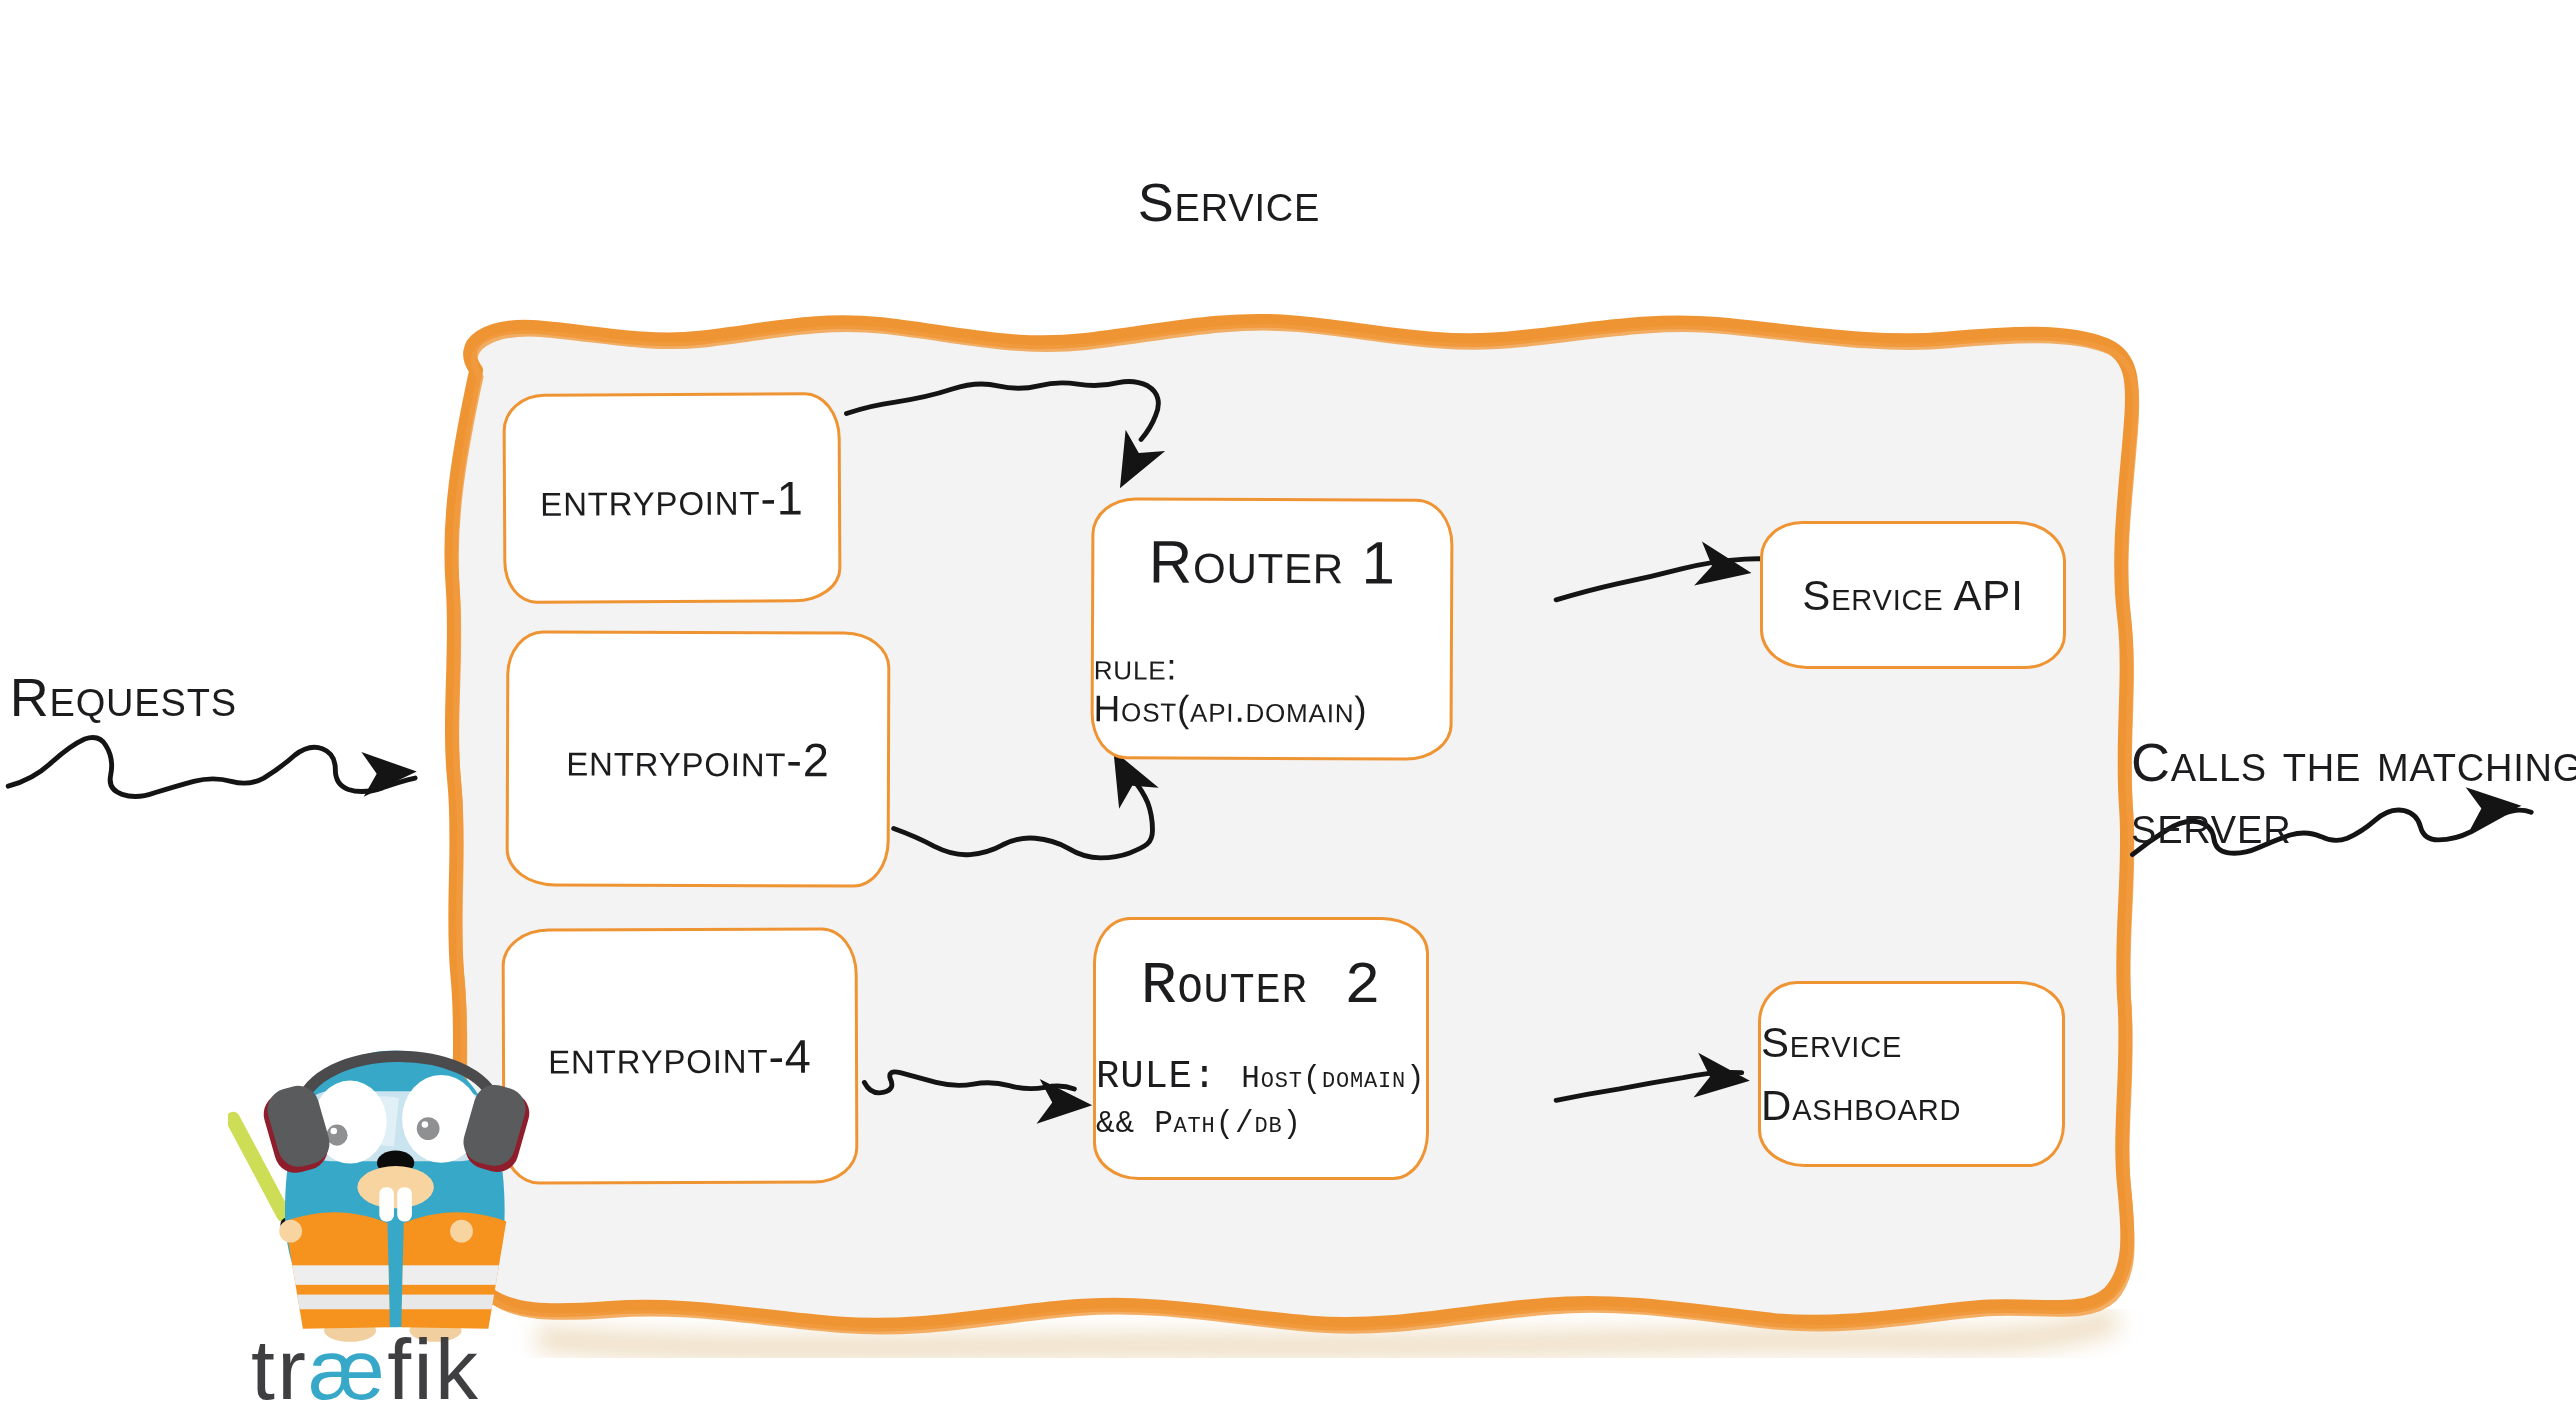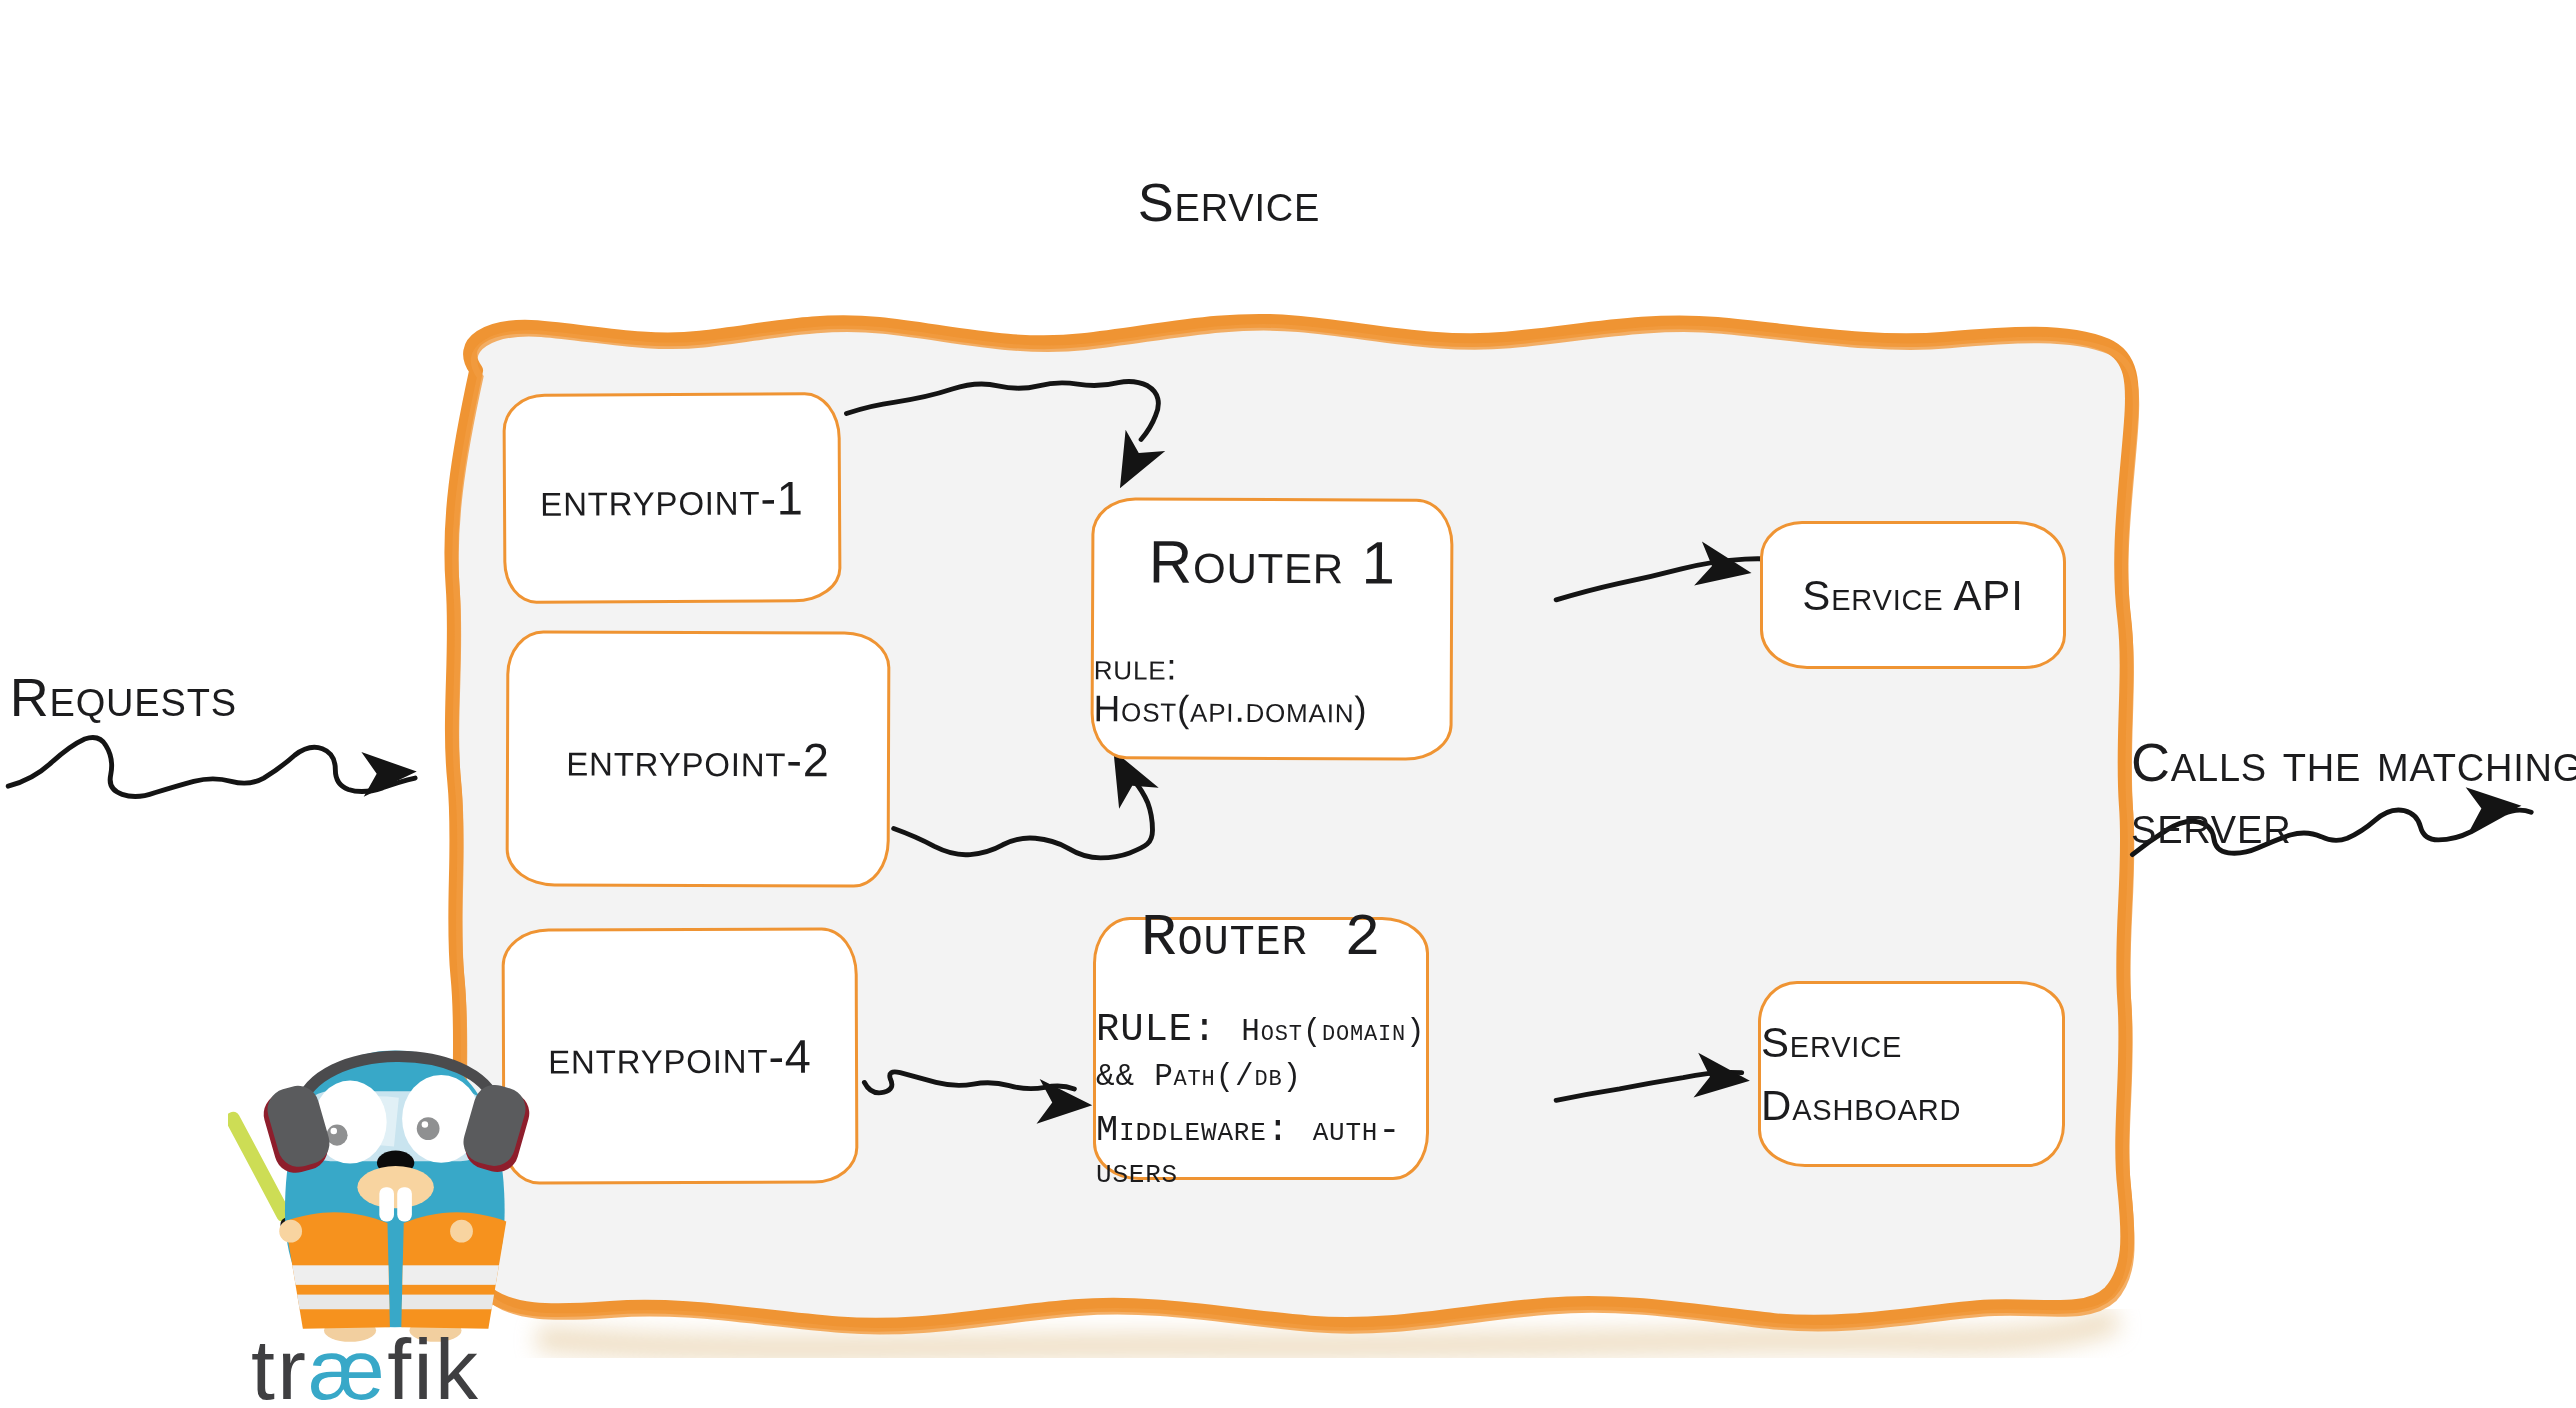--- a/index.html
+++ b/index.html
@@ -128,21 +128,20 @@
   <div class="box r1">
     <div class="router-name hand">Router 1</div>
     <div class="rule hand">rule: Host(api.domain)</div>
   </div>
   <div class="box r2">
     <div class="router-name hand">Router 2</div>
     <div class="r2-rule hand">
       <span class="r2-rule-label">RULE:</span>
       <span class="r2-rule-value">Host(domain) &amp;&amp; Path(/db)</span>
     </div>
-    <div class="r2-mw hand">Middleware: auth-users</div>
   </div>
 
   <div class="box s1">
     <div class="svc-line hand">Service API</div>
   </div>
   <div class="box s2">
     <div class="svc-line hand">Service</div>
     <div class="svc-line hand">Dashboard</div>
   </div>
 

